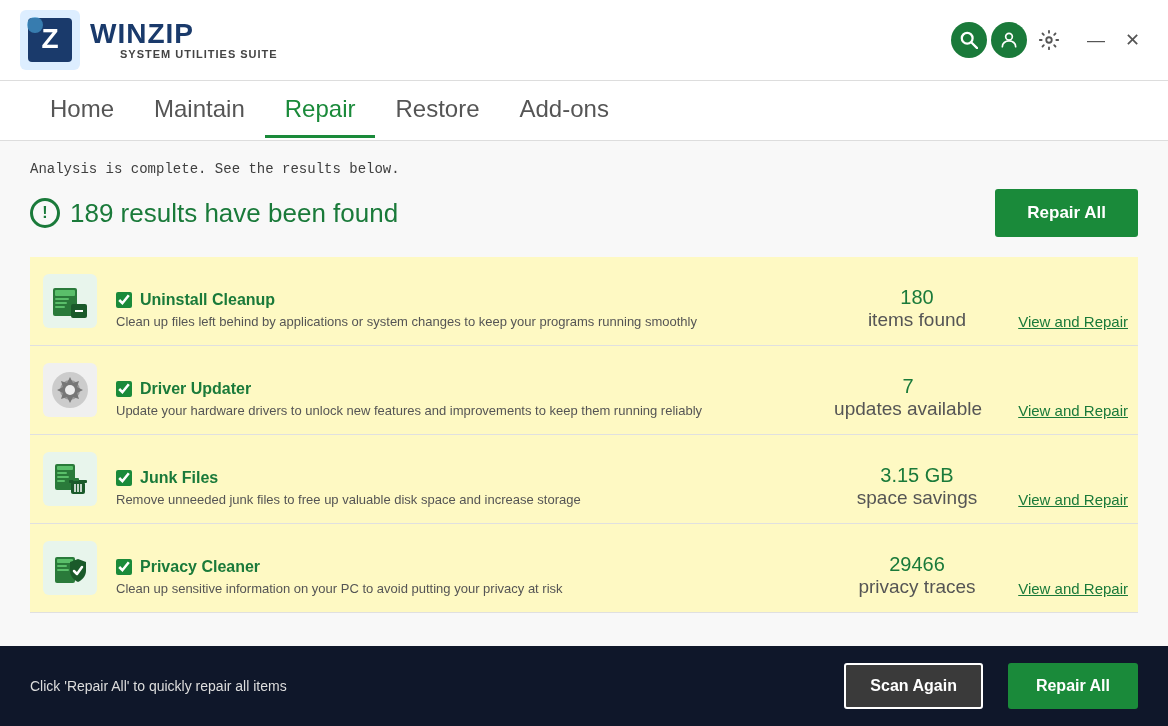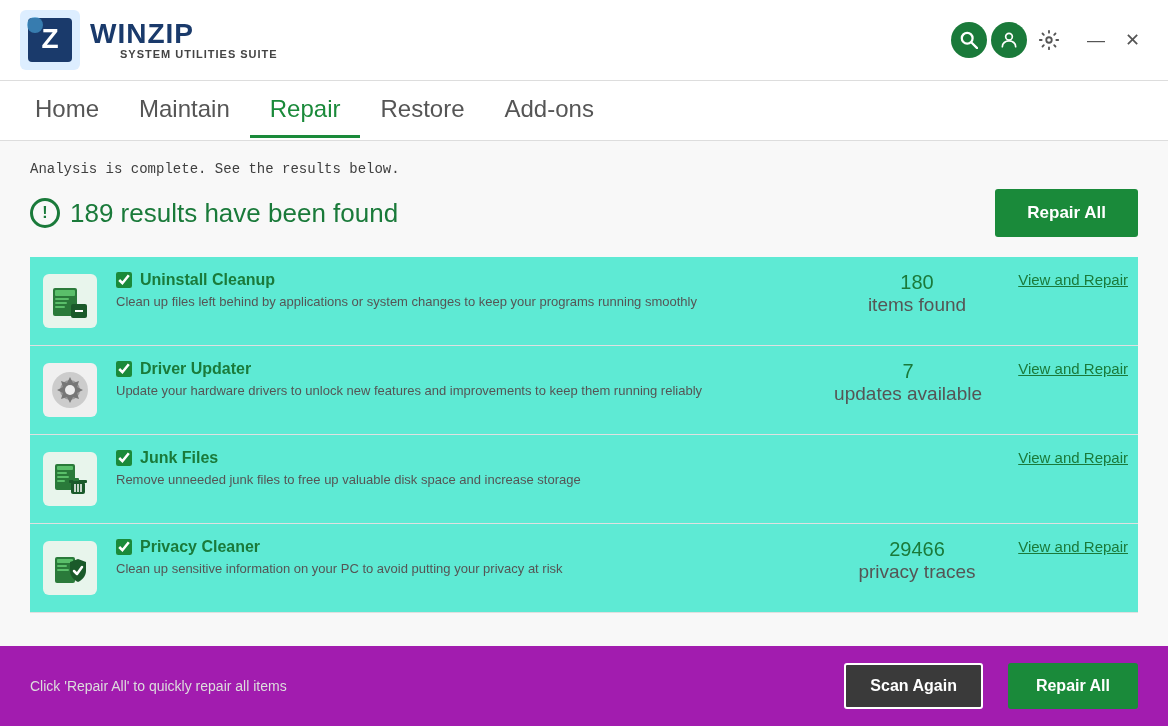--- a/index.html
+++ b/index.html
@@ -75,21 +75,21 @@
       font-size: 18px;
       color: #555;
       padding: 2px 8px;
     }
 
     
     .nav-bar {
       background: #ffffff;
       display: flex;
       align-items: center;
-      padding: 0 15px;
+      padding: 0 30px;
       border-bottom: 1px solid #ddd;
       min-height: 60px;
     }
     .nav-item {
       font-size: 24px;
       font-weight: 300;
       color: #555;
       padding: 12px 20px;
       cursor: pointer;
       text-decoration: none;
@@ -150,22 +150,22 @@
       padding: 14px 32px;
       font-size: 17px;
       font-weight: 600;
       cursor: pointer;
       border-radius: 3px;
     }
 
     
     .result-item {
       display: flex;
-      align-items: flex-start;
-      background: #5eead4;
+      align-items: flex-end;
+      background: #fef9c3;
       border-bottom: 1px solid #e0e0e0;
       padding: 14px 10px;
       gap: 16px;
     }
     .item-icon-area {
       width: 60px;
       height: 60px;
       flex-shrink: 0;
       display: flex;
       align-items: center;
@@ -220,21 +220,21 @@
       color: #1a7a3a;
       text-decoration: underline;
       cursor: pointer;
       background: none;
       border: none;
       font-family: inherit;
     }
 
     
     .footer {
-      background: #a21caf;
+      background: #0f172a;
       color: white;
       display: flex;
       align-items: center;
       justify-content: space-between;
       padding: 16px 30px;
       min-height: 80px;
     }
     .footer-text {
       font-size: 14px;
       color: #ddd;
@@ -403,20 +403,24 @@
           <line x1="38" y1="32" x2="38" y2="40" stroke="white" stroke-width="1.5"></line>
         </svg>
       </div>
       <div class="item-info">
         <div class="item-title-row">
           <input type="checkbox" class="item-checkbox" checked="" style="">
           <span class="item-title">Junk Files</span>
         </div>
         <div class="item-desc">Remove unneeded junk files to free up valuable disk space and increase storage</div>
       </div>
+      <div class="item-stats">
+        <div class="item-stat-number">3.15 GB</div>
+        <div class="item-stat-label">space savings</div>
+      </div>
       <div class="item-action">
         <button class="view-repair-link">View and Repair</button>
       </div>
     </div>
 
     <div class="result-item">
       <div class="item-icon-area">
         <svg width="54" height="54" viewBox="0 0 54 54">
           <rect width="54" height="54" rx="6" fill="#e8f5ec"></rect>
           <rect x="12" y="16" width="20" height="26" rx="2" fill="#2a7a3a"></rect>

